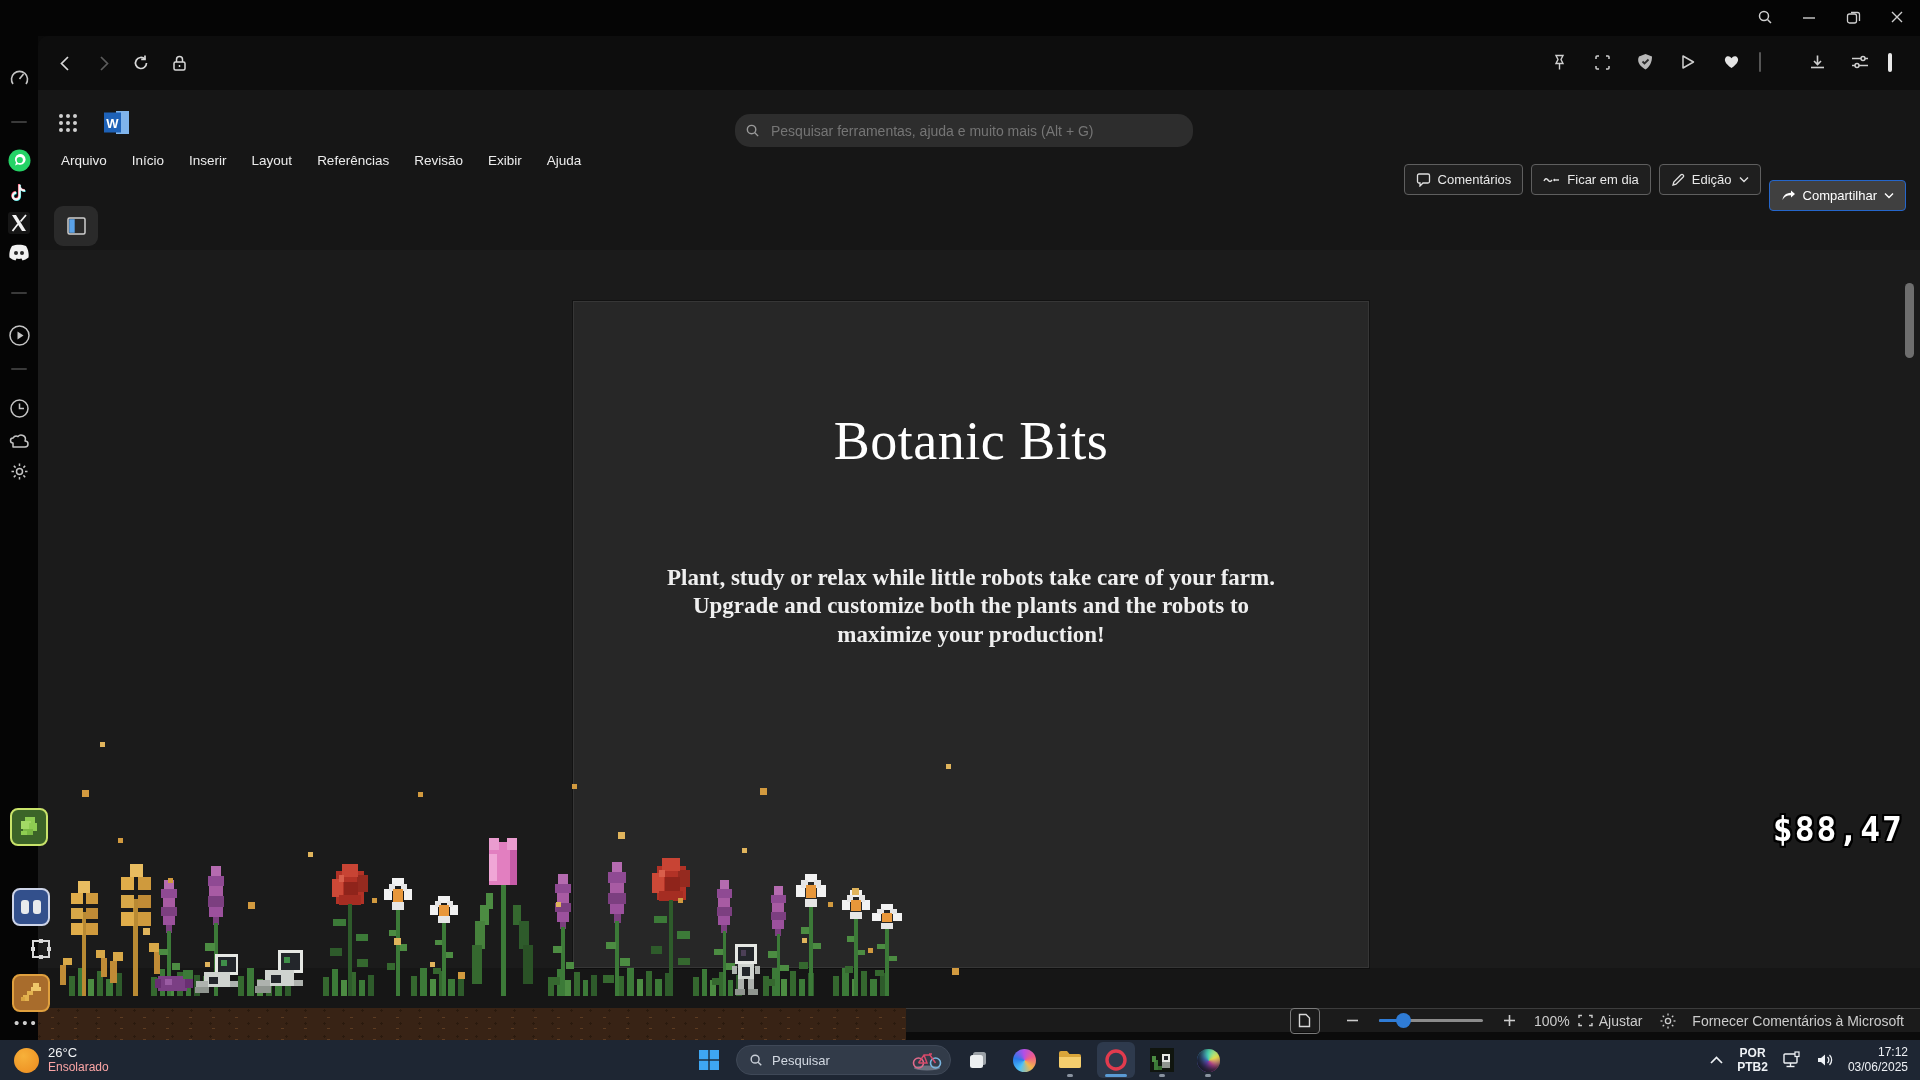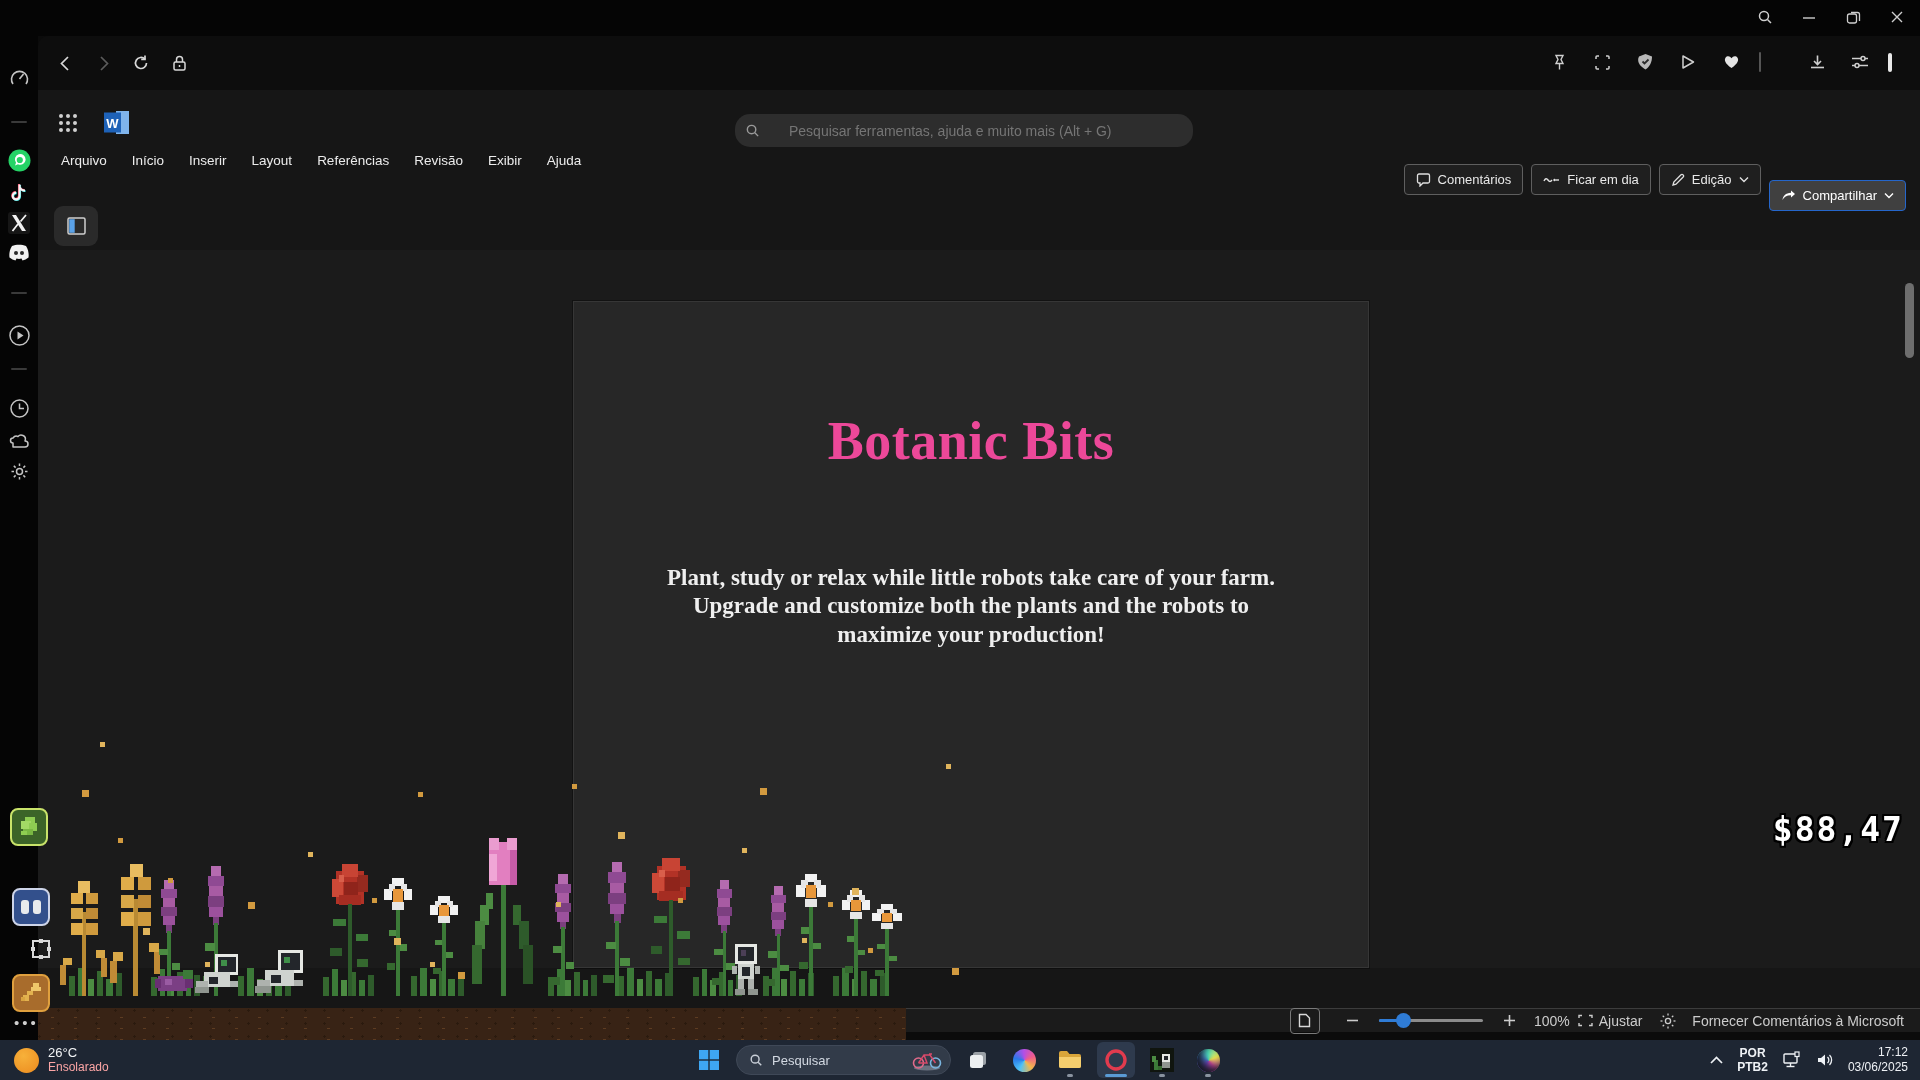--- a/index.html
+++ b/index.html
@@ -15,33 +15,33 @@
   #sidebar{left:0;top:0;width:38px;height:1080px;background:#050505;}
   .sb-ic{position:absolute;left:0;width:38px;display:flex;justify-content:center;}
   .sb-div{position:absolute;left:11px;width:16px;height:2px;background:#3a3a3a;border-radius:1px;}
   #addressbar{left:38px;top:36px;width:1882px;height:54px;background:#0d0d0d;border-radius:10px 0 0 0;}
   .nav-ic{width:34px;height:34px;display:flex;align-items:center;justify-content:center;border-radius:6px;}
   .tool-ic{width:30px;height:30px;display:flex;align-items:center;justify-content:center;}
 
   
   #word{left:38px;top:90px;width:1882px;height:918px;background:#161616;}
   #wsearch{left:697px;top:24px;width:458px;height:33px;background:#2d2d2d;border-radius:15px;
-           display:flex;align-items:center;padding:16px 10px;gap:27px;}
+           display:flex;align-items:center;padding:16px 10px;gap:9px;}
   #wsearch input{flex:1;background:transparent;border:0;outline:0;color:#a8a8a8;font-size:14px;
            font-family:"Liberation Sans",sans-serif;}
   #menubar{left:23px;top:63px;display:flex;gap:25px;font-size:13.5px;color:#ececec;}
   #menubar span{cursor:default;}
   .wbtn{height:31px;border:1px solid #5f5f5f;border-radius:4px;background:#1f1f1f;color:#e8e8e8;
         display:flex;align-items:center;gap:7px;padding:0 11px;font-size:13px;}
   .wbtn.blue{background:#404040;border-color:#2566cb;color:#fff;margin-top:32px;}
   #canvas{left:0;top:160px;width:1882px;height:718px;background:#1b1b1b;}
   #page{position:absolute;left:535px;top:51px;width:796px;height:667px;background:#272727;
         border:1px solid #363636;box-shadow:0 0 0 1px #00000055;}
-  #doc-title{margin-top:108px;text-align:center;font-family:"Liberation Serif",serif;font-weight:700;
-        font-size:54px;color:#ec4899;letter-spacing:.5px;}
+  #doc-title{margin-top:108px;text-align:center;font-family:"Liberation Serif",serif;font-weight:400;
+        font-size:54px;color:#ffffff;letter-spacing:.5px;}
   #doc-body{margin:92px auto 0;width:640px;text-align:center;font-family:"Liberation Serif",serif;
         font-weight:700;font-size:23px;line-height:1.23;color:#efefef;}
   #vscroll{position:absolute;right:6px;top:33px;width:9px;height:75px;background:#6e6e6e;border-radius:5px;}
   #statusbar{left:0;top:918px;width:1882px;height:24px;background:#1b1b1b;border-top:1px solid #3c3c3c;
         display:flex;align-items:center;font-size:14px;color:#cccccc;}
   .st-item{margin-right:26px;white-space:nowrap;}
   .zoom-track{position:relative;width:104px;height:3px;border-radius:2px;background:#8c8c8c;}
   .zoom-fill{position:absolute;left:0;top:0;height:3px;width:23px;background:#2f7cd6;border-radius:2px;}
   .zoom-thumb{position:absolute;left:17px;top:-6px;width:15px;height:15px;border-radius:50%;background:#2f7cd6;}
 

